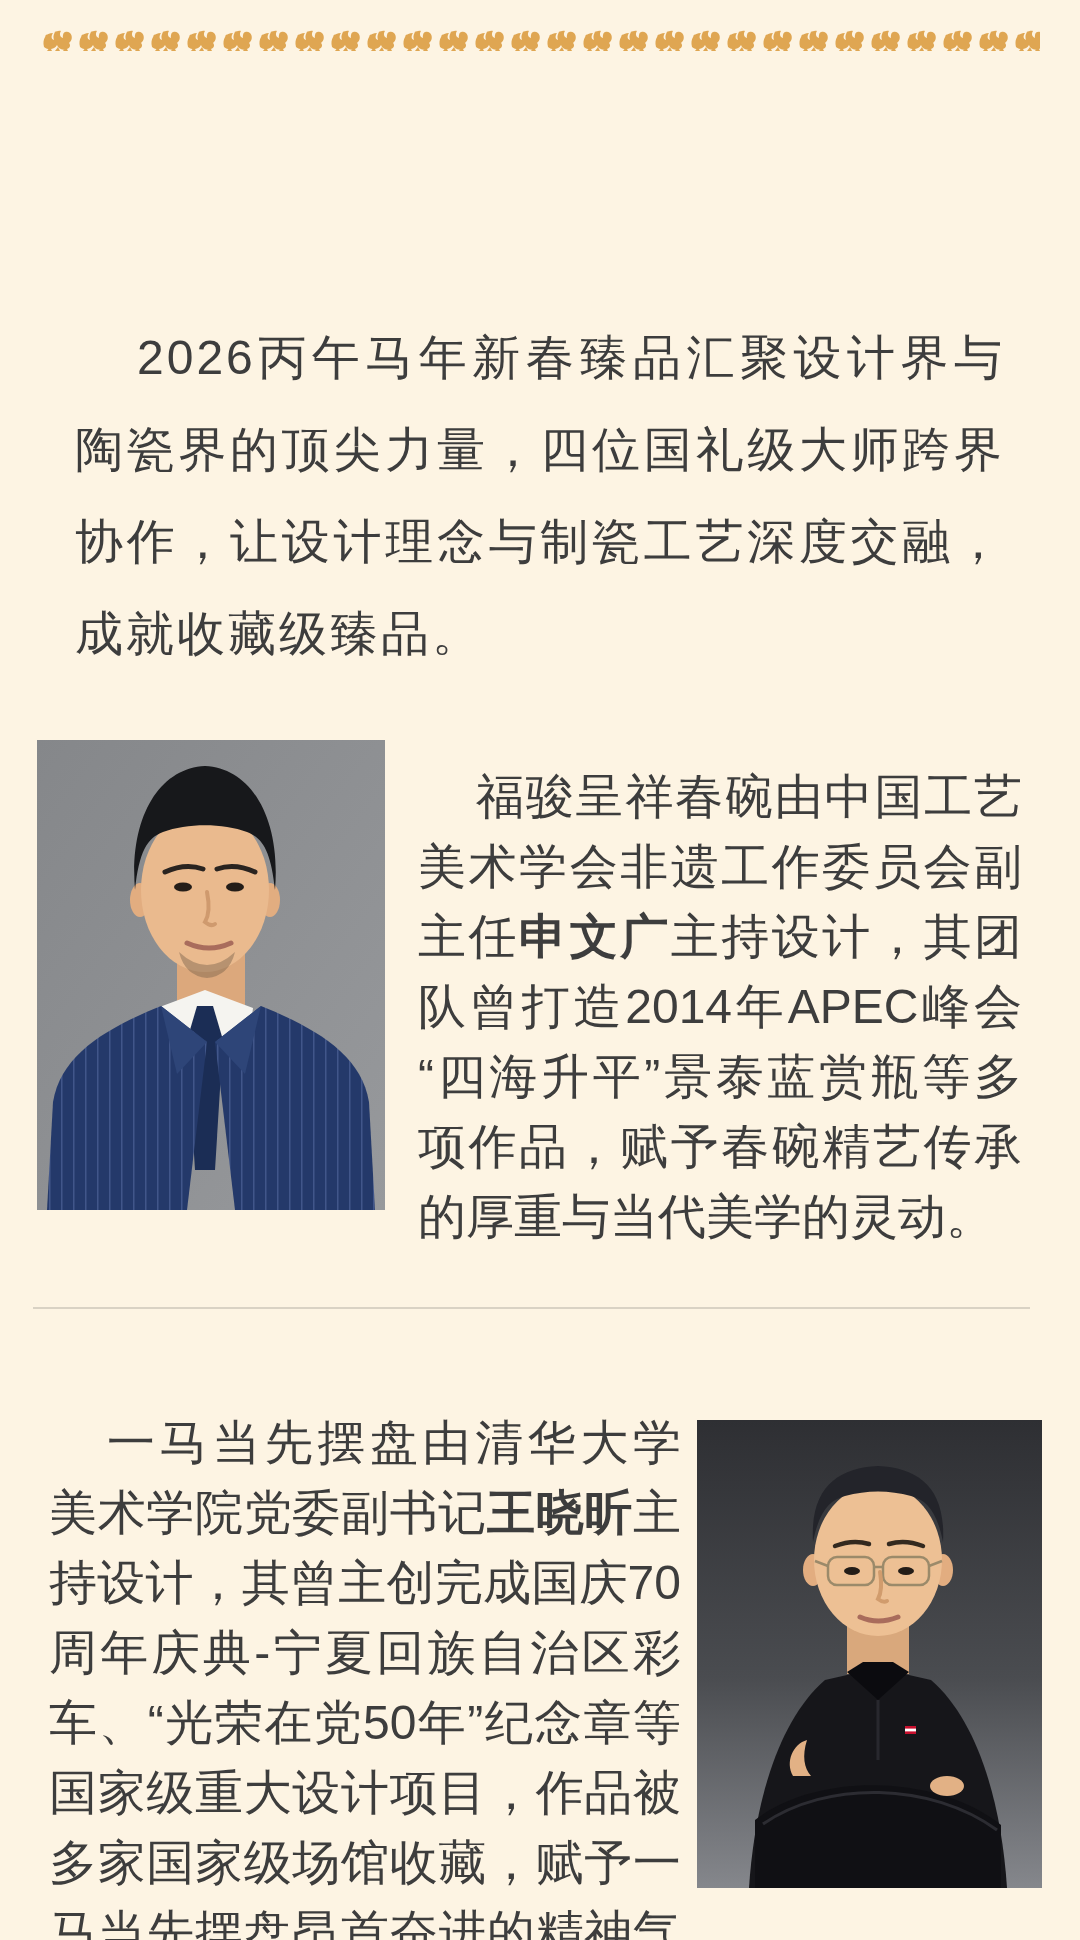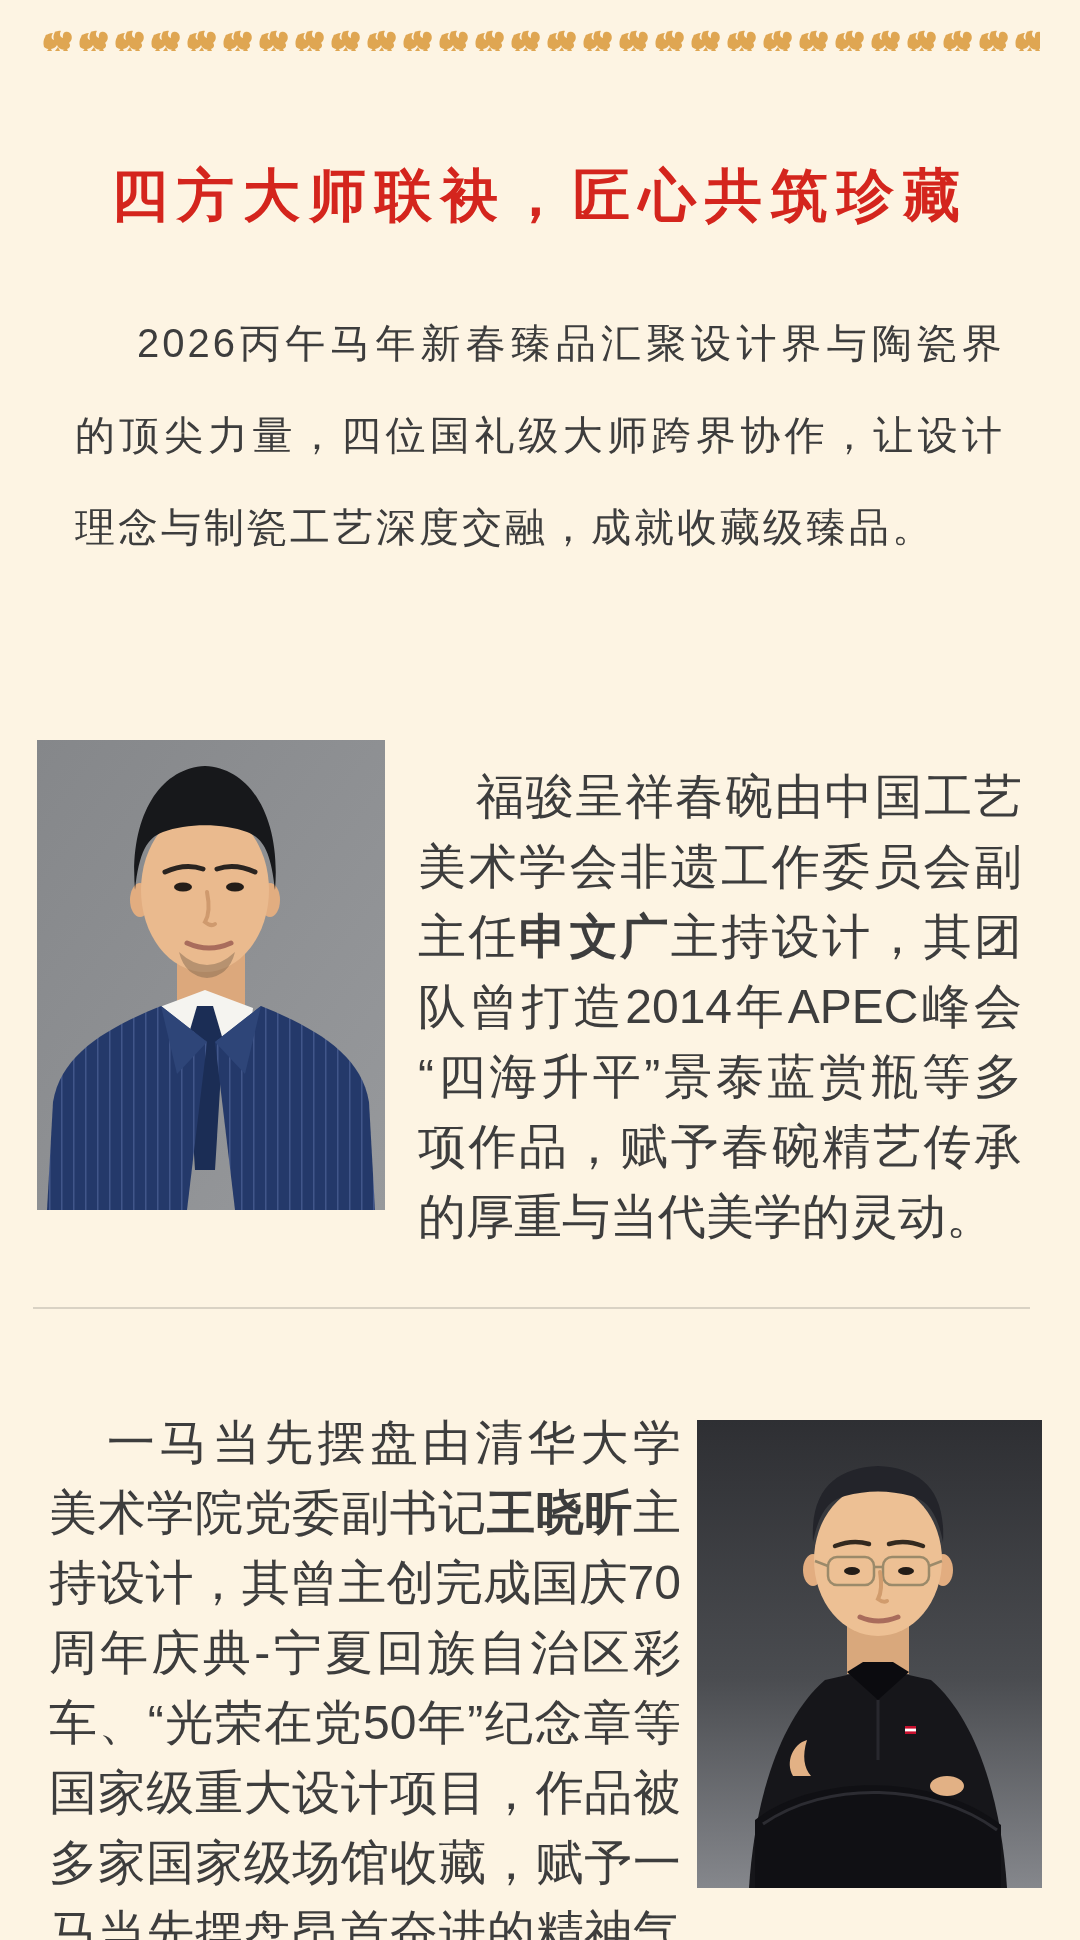--- a/index.html
+++ b/index.html
@@ -21,22 +21,22 @@
     position:absolute;top:27px;left:40px;width:1000px;height:26px;
     display:flex;gap:1px;overflow:hidden;color:var(--gold);
   }
   .ornament-strip svg{flex:0 0 auto;width:35px;height:26px;}
   .title{
     position:absolute;top:160px;left:0;width:1080px;margin:0;
     text-align:center;font-size:57px;line-height:70px;font-weight:bold;
     letter-spacing:9px;color:var(--title-red);white-space:nowrap;
   }
   .intro{
-    position:absolute;top:297px;left:75px;width:930px;margin:0;
-    font-size:40px;line-height:92px;letter-spacing:3px;
+    position:absolute;top:312px;left:75px;width:930px;margin:0;
+    font-size:48px;line-height:92px;letter-spacing:3px;
     text-align:justify;text-indent:62px;font-weight:400;
   }
   .profile-text{
     position:absolute;margin:0;font-size:48px;line-height:70px;
     letter-spacing:0;text-align:justify;text-indent:58px;font-weight:400;
   }
   .profile-text b{font-weight:bold;}
   #profile1-text{left:418px;top:762px;width:604px;}
   #profile2-text{left:49px;top:1408px;width:632px;}
   .photo{position:absolute;display:block;}
@@ -327,21 +327,20 @@
     <g fill="currentColor">
       <path d="M4 20 C2 12 6 6 13 6 C11 9 11 12 14 13 C12 7 16 3 21 4 C19 7 20 10 23 11 C22 6 26 3 30 6 C33 9 32 14 29 16 C31 18 30 21 27 22 C22 24 18 21 17 18 C15 22 9 24 4 20 Z"></path>
       <circle cx="7" cy="9" r="1.6"></circle>
       <circle cx="16" cy="6" r="1.4"></circle>
       <circle cx="25" cy="7" r="1.4"></circle>
       <path d="M7 24 L10 20 L12 24 Z M15 24 L18 20 L20 24 Z M23 24 L26 20 L28 24 Z"></path>
     </g>
   </svg>
 </div>
 
-  <h1 class="title">四方大师联袂，匠心共筑珍藏</h1>
 
   <p class="intro">2026丙午马年新春臻品汇聚设计界与陶瓷界的顶尖力量，四位国礼级大师跨界协作，让设计理念与制瓷工艺深度交融，成就收藏级臻品。</p>
 
   <section>
     <svg id="photo1" class="photo" viewBox="0 0 348 470" preserveAspectRatio="none" role="img">
       <defs>
         <linearGradient id="p1bg" x1="0" y1="0" x2="1" y2="1">
           <stop offset="0" stop-color="#85878a"></stop>
           <stop offset="1" stop-color="#97999c"></stop>
         </linearGradient>

